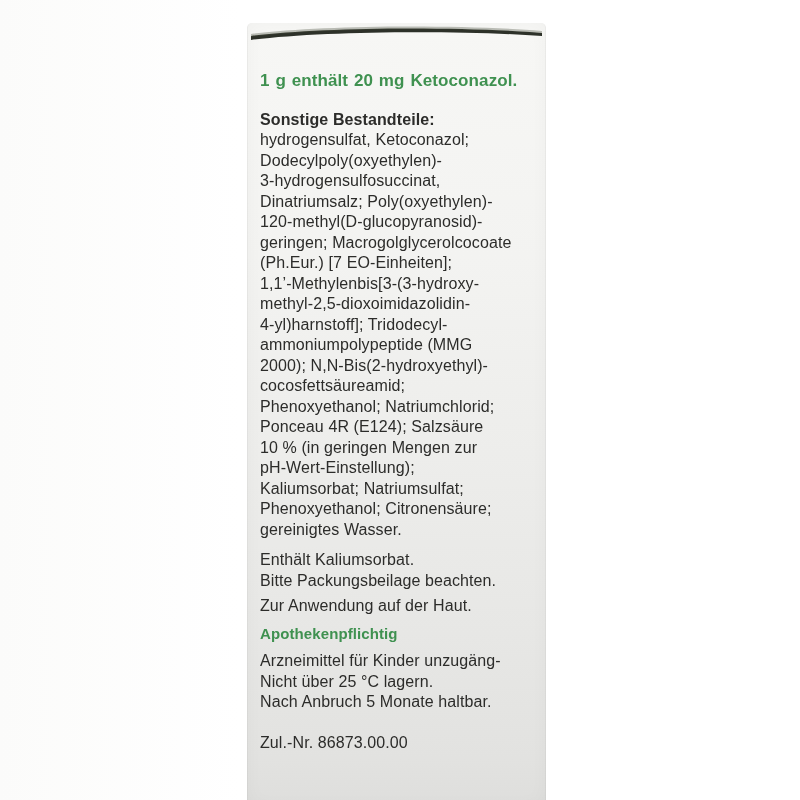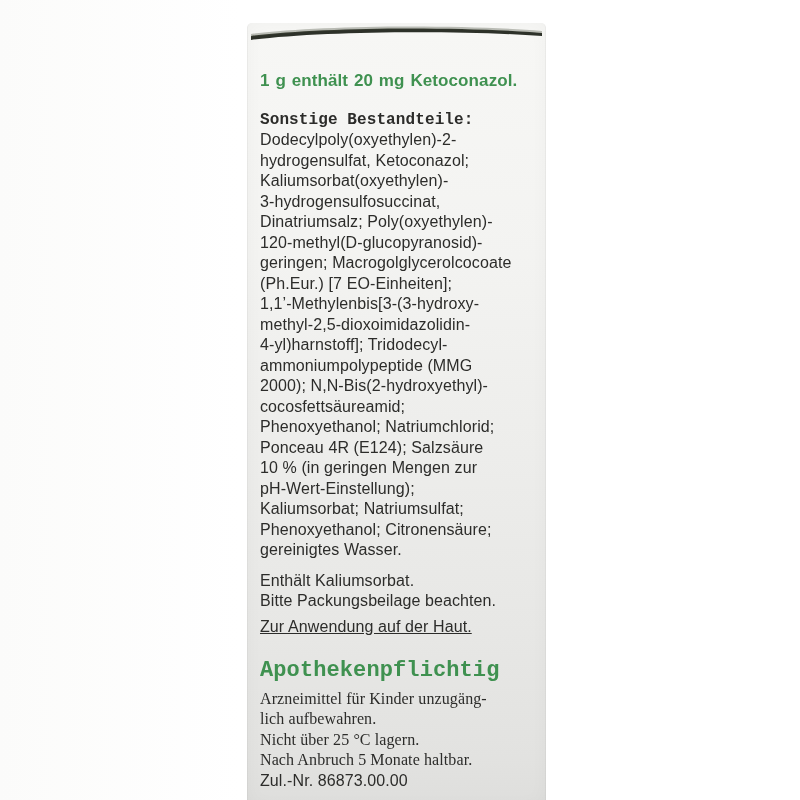--- a/index.html
+++ b/index.html
@@ -54,54 +54,53 @@
     position: absolute;
     left: 12px;
     top: 48px;
     width: 278px;
     color: #2c2c2a;
     font-size: 16px;
     line-height: 20.5px;
     letter-spacing: 0.1px;
   }
   .line { white-space: nowrap; }
-  .bold { font-weight: 700; font-family: Liberation Mono, monospace; }
+  .bold { font-weight: 700; }
   .green { color: #3f9150; }
   .active-line {
     font-size: 17px;
     font-weight: 700;
     margin-bottom: 18px;
     word-spacing: 1px;
   }
   .sec-ingredients { margin-bottom: 10px; }
   .sec-preservative { margin-bottom: 5px; }
-  .sec-usage { margin-bottom: 24px; text-decoration: underline; }
-  .sec-dispensing { margin-bottom: 7px; font-size: 22px; }
-  .sec-storage { margin-bottom: 0; font-family: Liberation Serif, serif; }
+  .sec-usage { margin-bottom: 7px; }
+  .sec-dispensing { margin-bottom: 7px; font-size: 15px; }
+  .sec-storage { margin-bottom: 20px; }
 </style>
 </head>
 <body>
 
 <div class="scene">
   <div class="box">
 
     <svg class="top-edge" viewBox="0 0 297 18" preserveAspectRatio="none" aria-hidden="true">
       <path d="M3,13 C70,4 210,3 294,10 L294,13 C210,7 70,8 3,17 Z" fill="#22261e" opacity="0.95"></path>
       <path d="M3,11 C70,2 210,1 294,8 L294,10 C210,4 70,5 3,14 Z" fill="#4a5140" opacity="0.35"></path>
     </svg>
 
     <div class="content">
 
       <div class="line green active-line">1 g enthält 20 mg Ketoconazol.</div>
 
       <div class="sec-ingredients">
         <div class="line bold">Sonstige Bestandteile:</div>
-        <div class="line">Dodecylpoly(oxyethylen)-2-</div>
         <div class="line">hydrogensulfat, Ketoconazol;</div>
-        <div class="line">Kaliumsorbat(oxyethylen)-</div>
+        <div class="line">Dodecylpoly(oxyethylen)-</div>
         <div class="line">3-hydrogensulfosuccinat,</div>
         <div class="line">Dinatriumsalz; Poly(oxyethylen)-</div>
         <div class="line">120-methyl(D-glucopyranosid)-</div>
         <div class="line">geringen; Macrogolglycerolcocoate</div>
         <div class="line">(Ph.Eur.) [7 EO-Einheiten];</div>
         <div class="line">1,1’-Methylenbis[3-(3-hydroxy-</div>
         <div class="line">methyl-2,5-dioxoimidazolidin-</div>
         <div class="line">4-yl)harnstoff]; Tridodecyl-</div>
         <div class="line">ammoniumpolypeptide (MMG</div>
         <div class="line">2000); N,N-Bis(2-hydroxyethyl)-</div>
@@ -123,21 +122,20 @@
       <div class="sec-usage">
         <div class="line">Zur Anwendung auf der Haut.</div>
       </div>
 
       <div class="sec-dispensing">
         <div class="line green bold">Apothekenpflichtig</div>
       </div>
 
       <div class="sec-storage">
         <div class="line">Arzneimittel für Kinder unzugäng-</div>
-        <div class="line">lich aufbewahren.</div>
         <div class="line">Nicht über 25 °C lagern.</div>
         <div class="line">Nach Anbruch 5 Monate haltbar.</div>
       </div>
 
       <div class="line">Zul.-Nr. 86873.00.00</div>
 
     </div>
   </div>
 </div>
 

